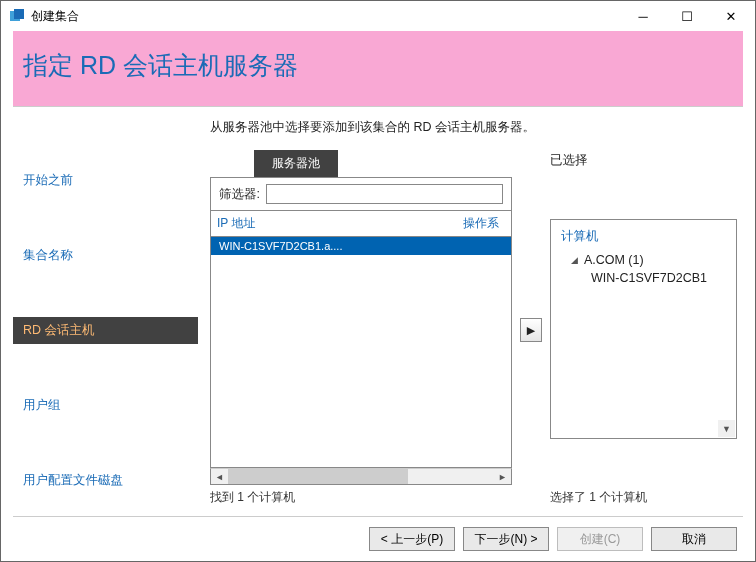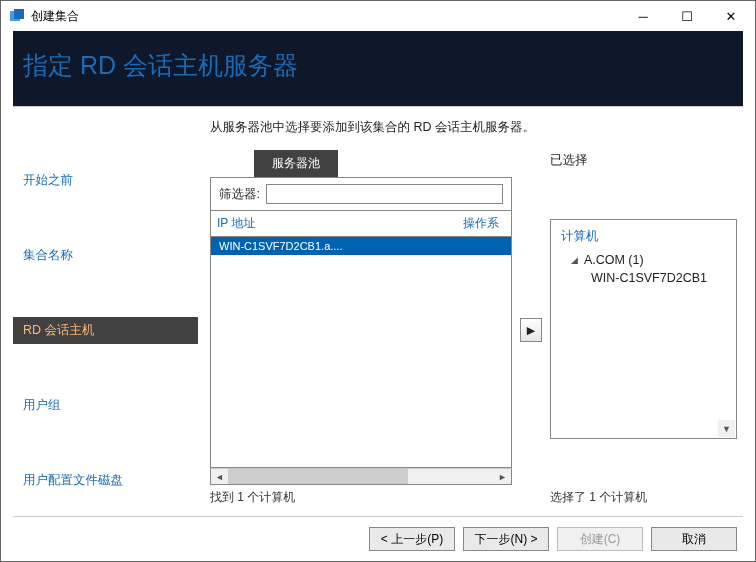--- a/index.html
+++ b/index.html
@@ -2,21 +2,21 @@
 <html><head>
 <meta charset="utf-8">
 <style>
   * { box-sizing: border-box; font-family: "Microsoft YaHei", "Segoe UI", sans-serif; }
   body { margin:0; padding:0; background:#fff; }
   .window { width:756px; height:562px; border:1px solid #666; background:#fff; position:relative; display:flex; flex-direction:column;justify-content:flex-end; }
   .titlebar { height:30px; display:flex; align-items:center; padding:0 2px 0 8px; font-size:12px; color:#000; }
   .titlebar .icon { width:16px; height:16px; margin-right:6px; display:inline-block; }
   .titlebar .spacer { flex:1; }
   .win-btn { width:44px; height:28px; display:flex; align-items:center; justify-content:center; font-size:13px; color:#000; }
-  .banner { margin:0 12px; background:#0f172a; }
+  .banner { margin:0 12px; background:#f9a8d4; }
   .banner h1 { margin:0; padding:18px 10px 24px 10px; font-weight:300; font-size:25px; color:#1a6bb6; border-bottom:1px solid #ccc;}
   .body { flex:1; display:flex; padding:0 12px; overflow:hidden; }
   .sidebar { width:185px; padding-top:12px; font-size:12.5px; }
   .side-item { padding:5px 10px; color:#999; cursor:default;margin-top:48px; }
   .side-item.done { color:#1a6bb6; }
   .side-item.active { background:#414141; color:#fdba74; }
   .content { flex:1; padding:12px 6px 6px 12px; display:flex; flex-direction:column; font-size:12.5px; color:#222; }
   .instr { margin-bottom:14px; }
   .cols { flex:1; display:flex; gap:8px; min-height:0; }
   .col-left { width:302px; display:flex; flex-direction:column; }

